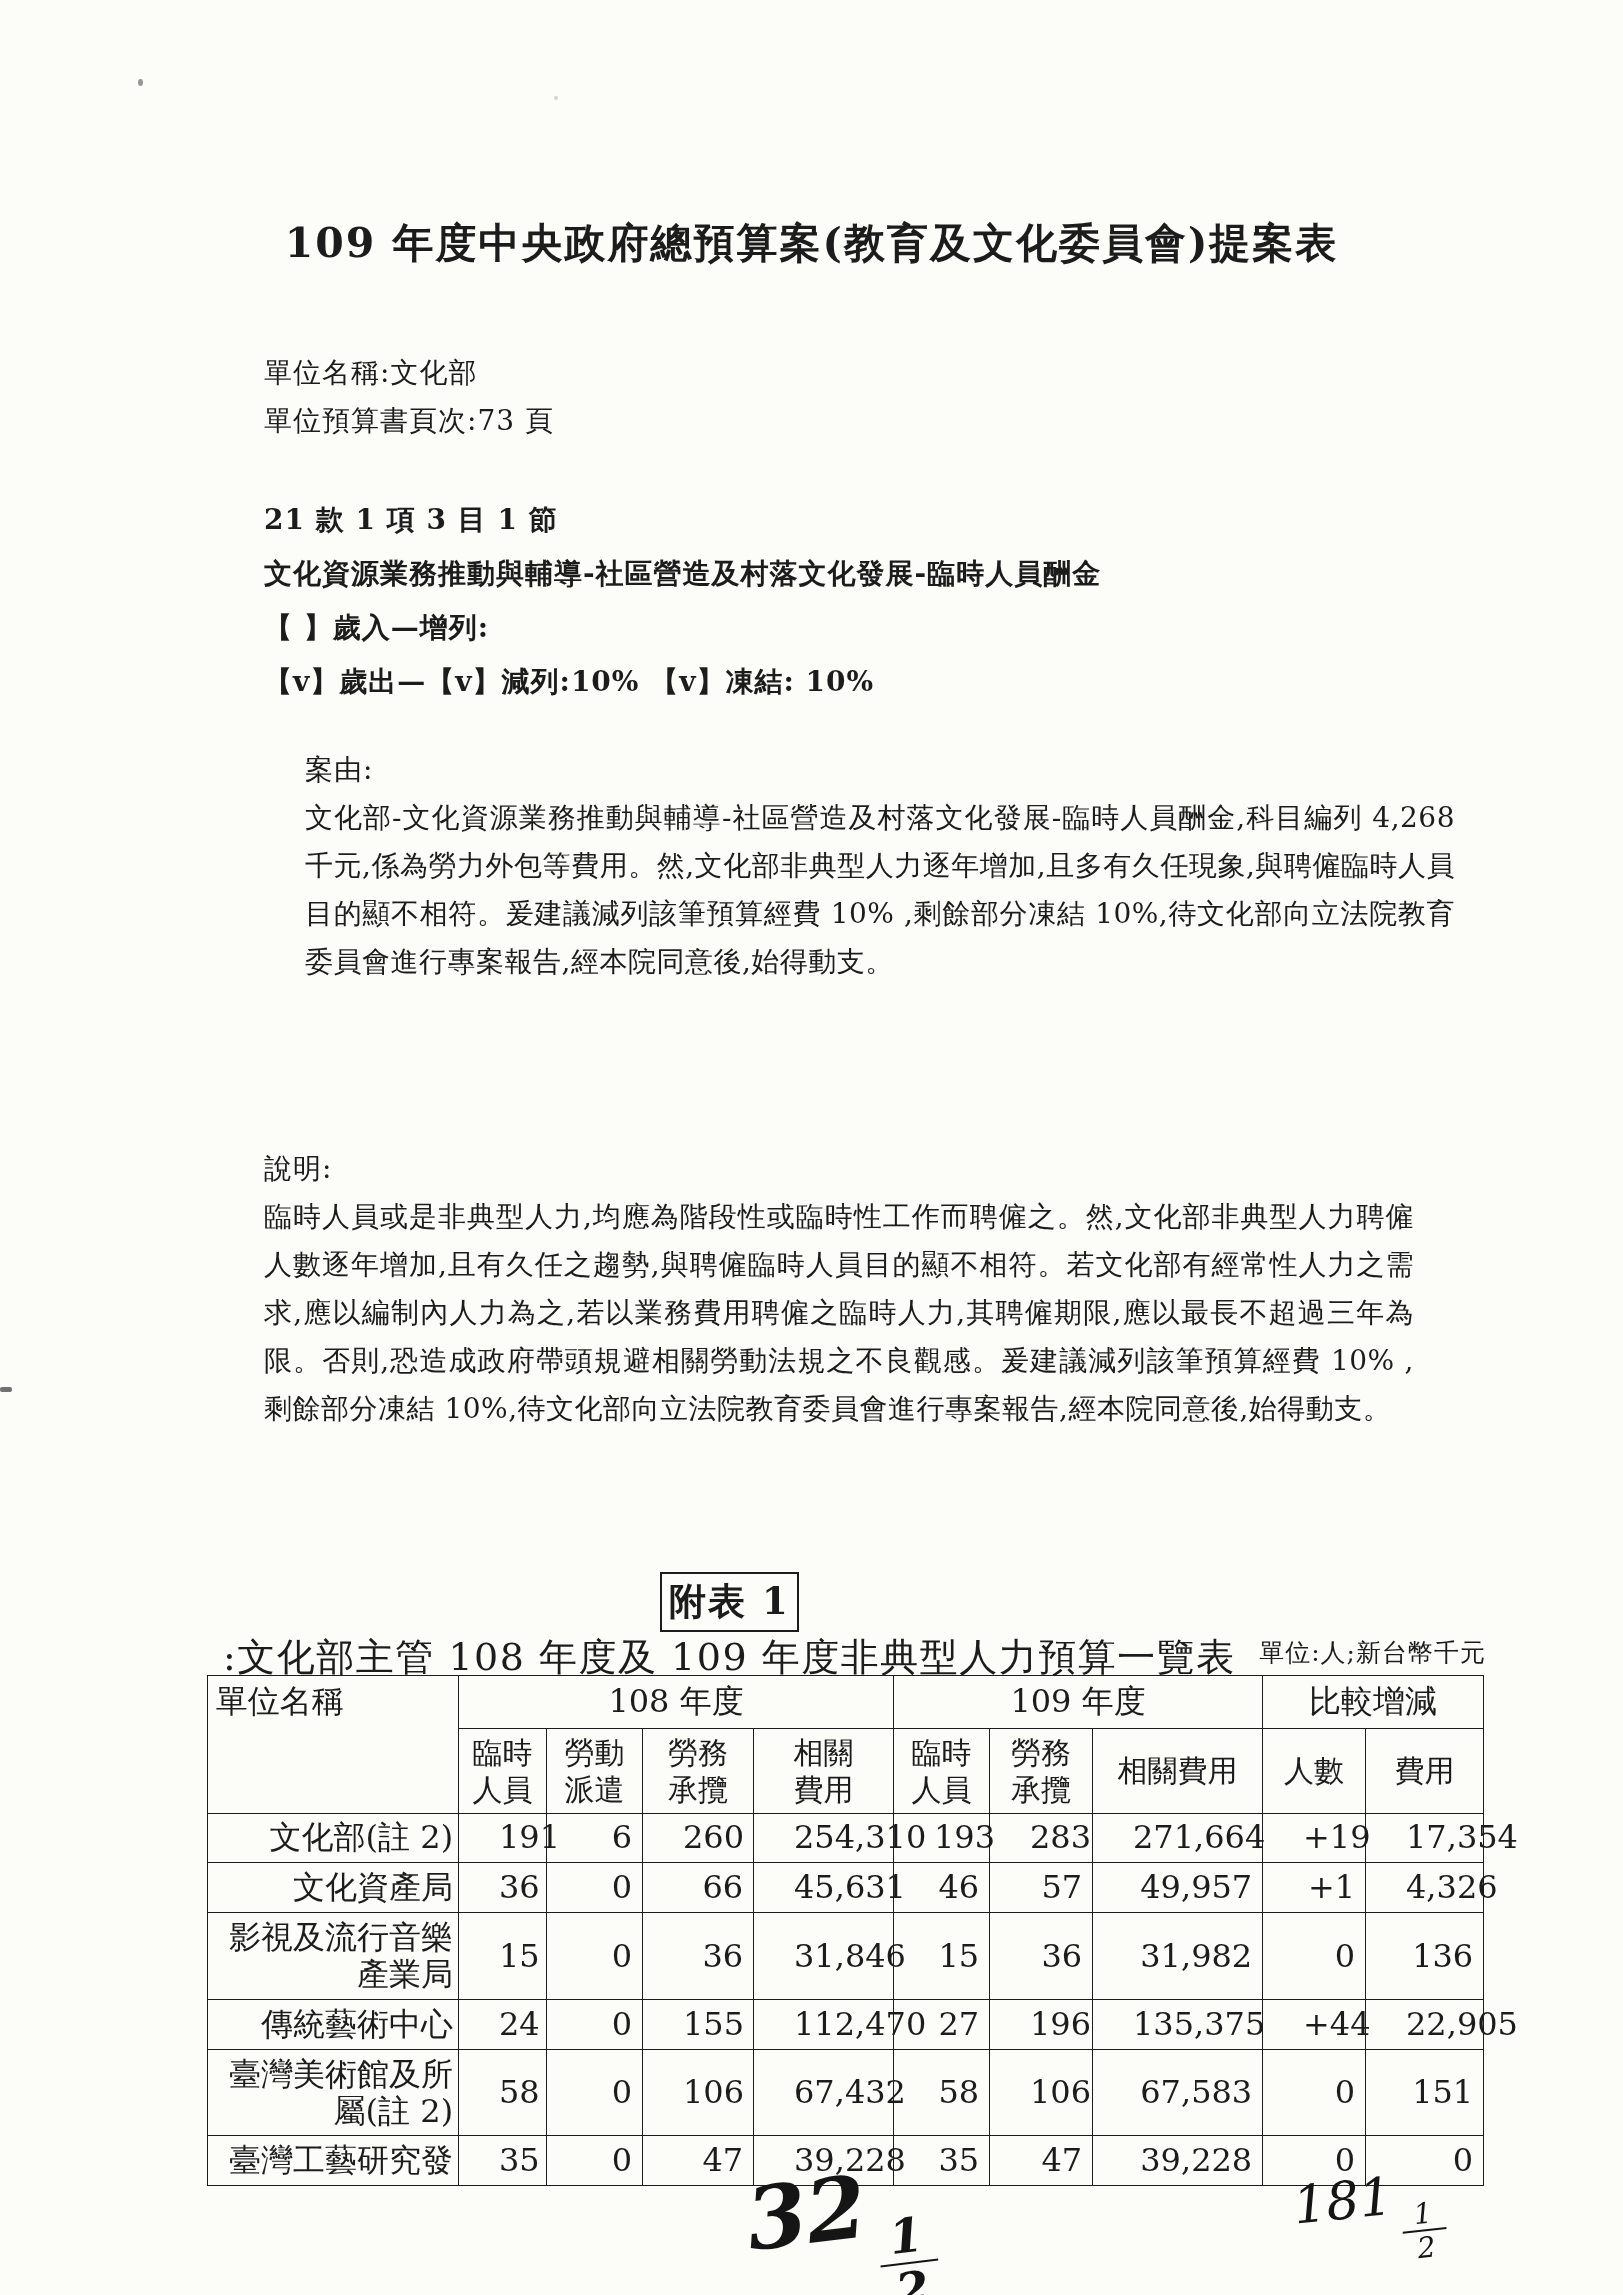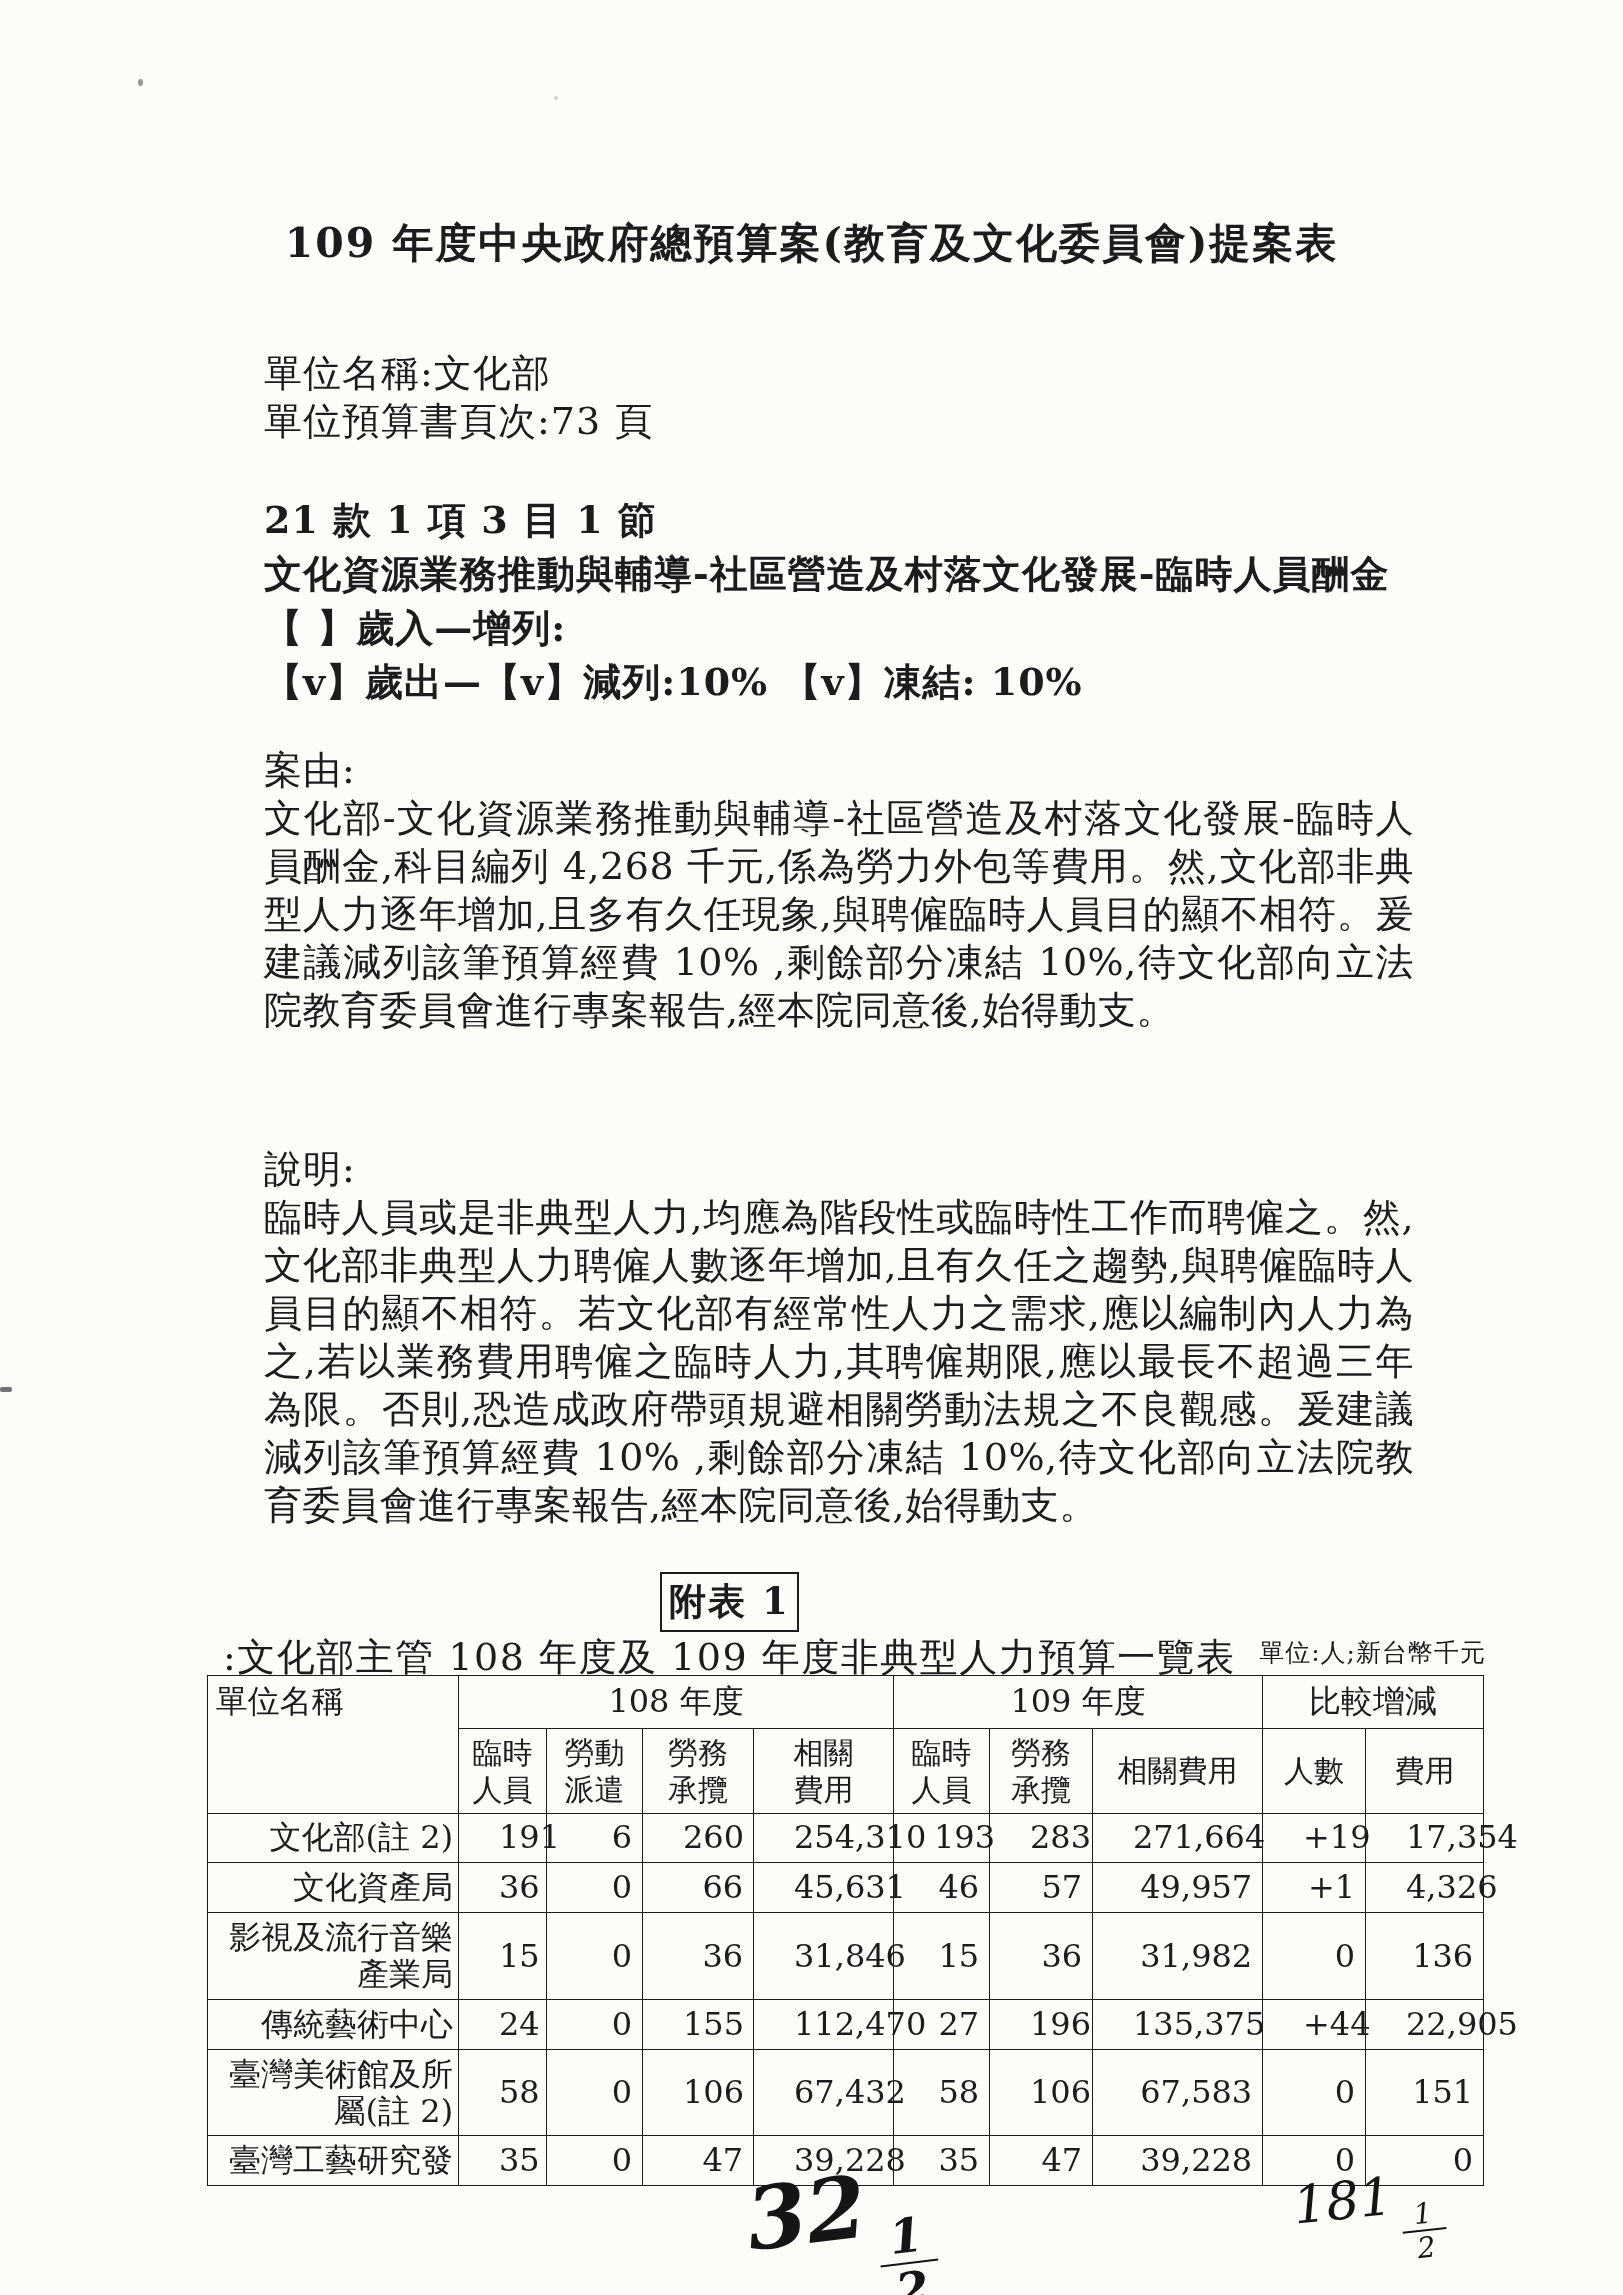--- a/index.html
+++ b/index.html
@@ -12,27 +12,27 @@
     overflow:hidden;
   }
   .page { position:absolute; inset:0;border-radius:27px; }
 
   .title {
     position:absolute; top:216px; left:196px; width:1231px;
     font-size:41px; font-weight:bold; letter-spacing:2px;
     text-align:center; white-space:nowrap;
   }
 
-  .block { position:absolute; left:264px; width:1150px; font-size:38px; }
+  .block { position:absolute; left:264px; width:1150px; font-size:28px; }
   .line { white-space:nowrap; letter-spacing:1px; }
 
   .unit-info { top:349px; line-height:48px; }
   .item-block { top:493px; line-height:54px;font-weight:bold; }
 
-  .case-section { top:746px; line-height:48px; }
+  .case-section { top:746px; line-height:48px;margin-left:41px; }
   .explanation-section { top:1109px; line-height:48px;margin-top:36px; }
   .para { text-align:justify; letter-spacing:0.5px; }
 
   .appendix-heading {
     position:absolute; top:1572px; left:223px; white-space:nowrap;
     display:flex; align-items:center;flex-direction:column;
   }
   .appendix-tag {
     display:inline-block; border:2.5px solid #1c1c1c; padding:2.9px 6.9px;
     font-size:37px; font-weight:bold; letter-spacing:2px;

